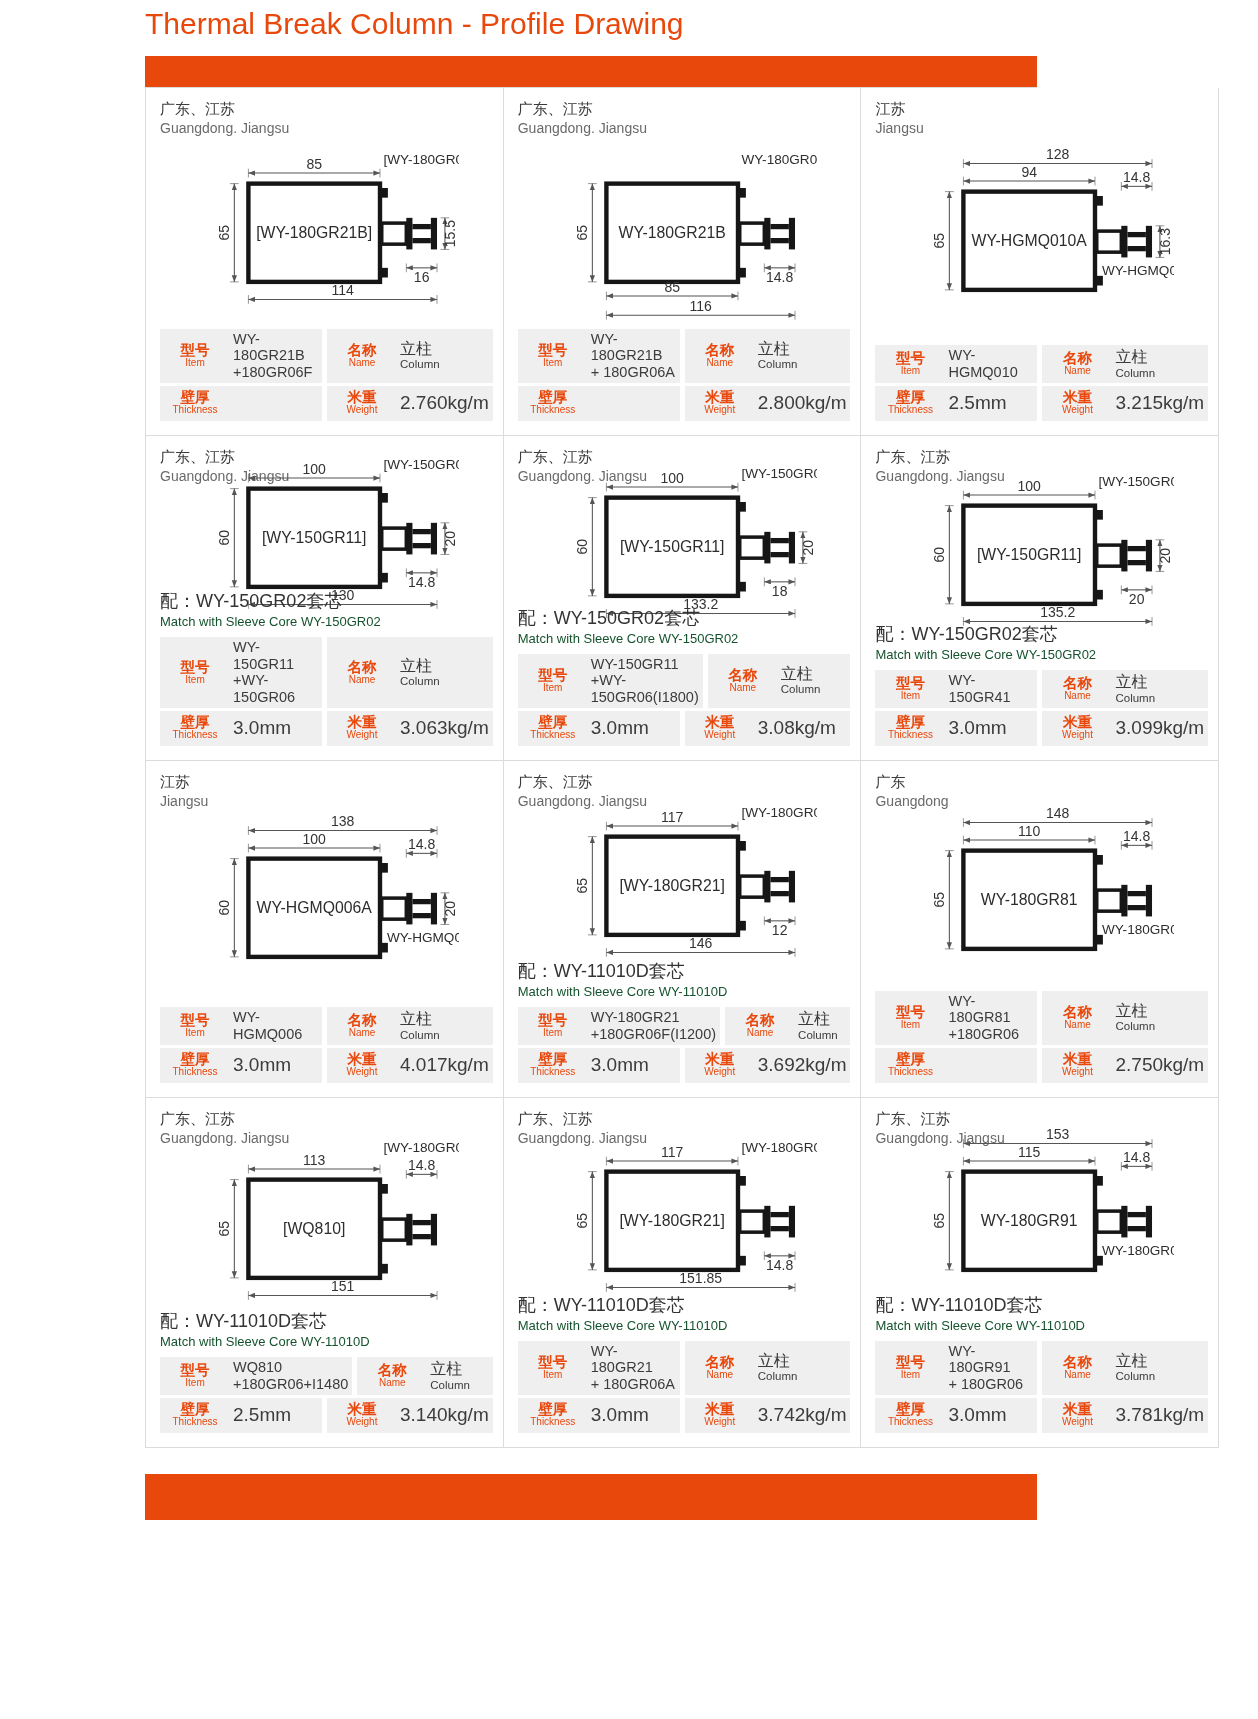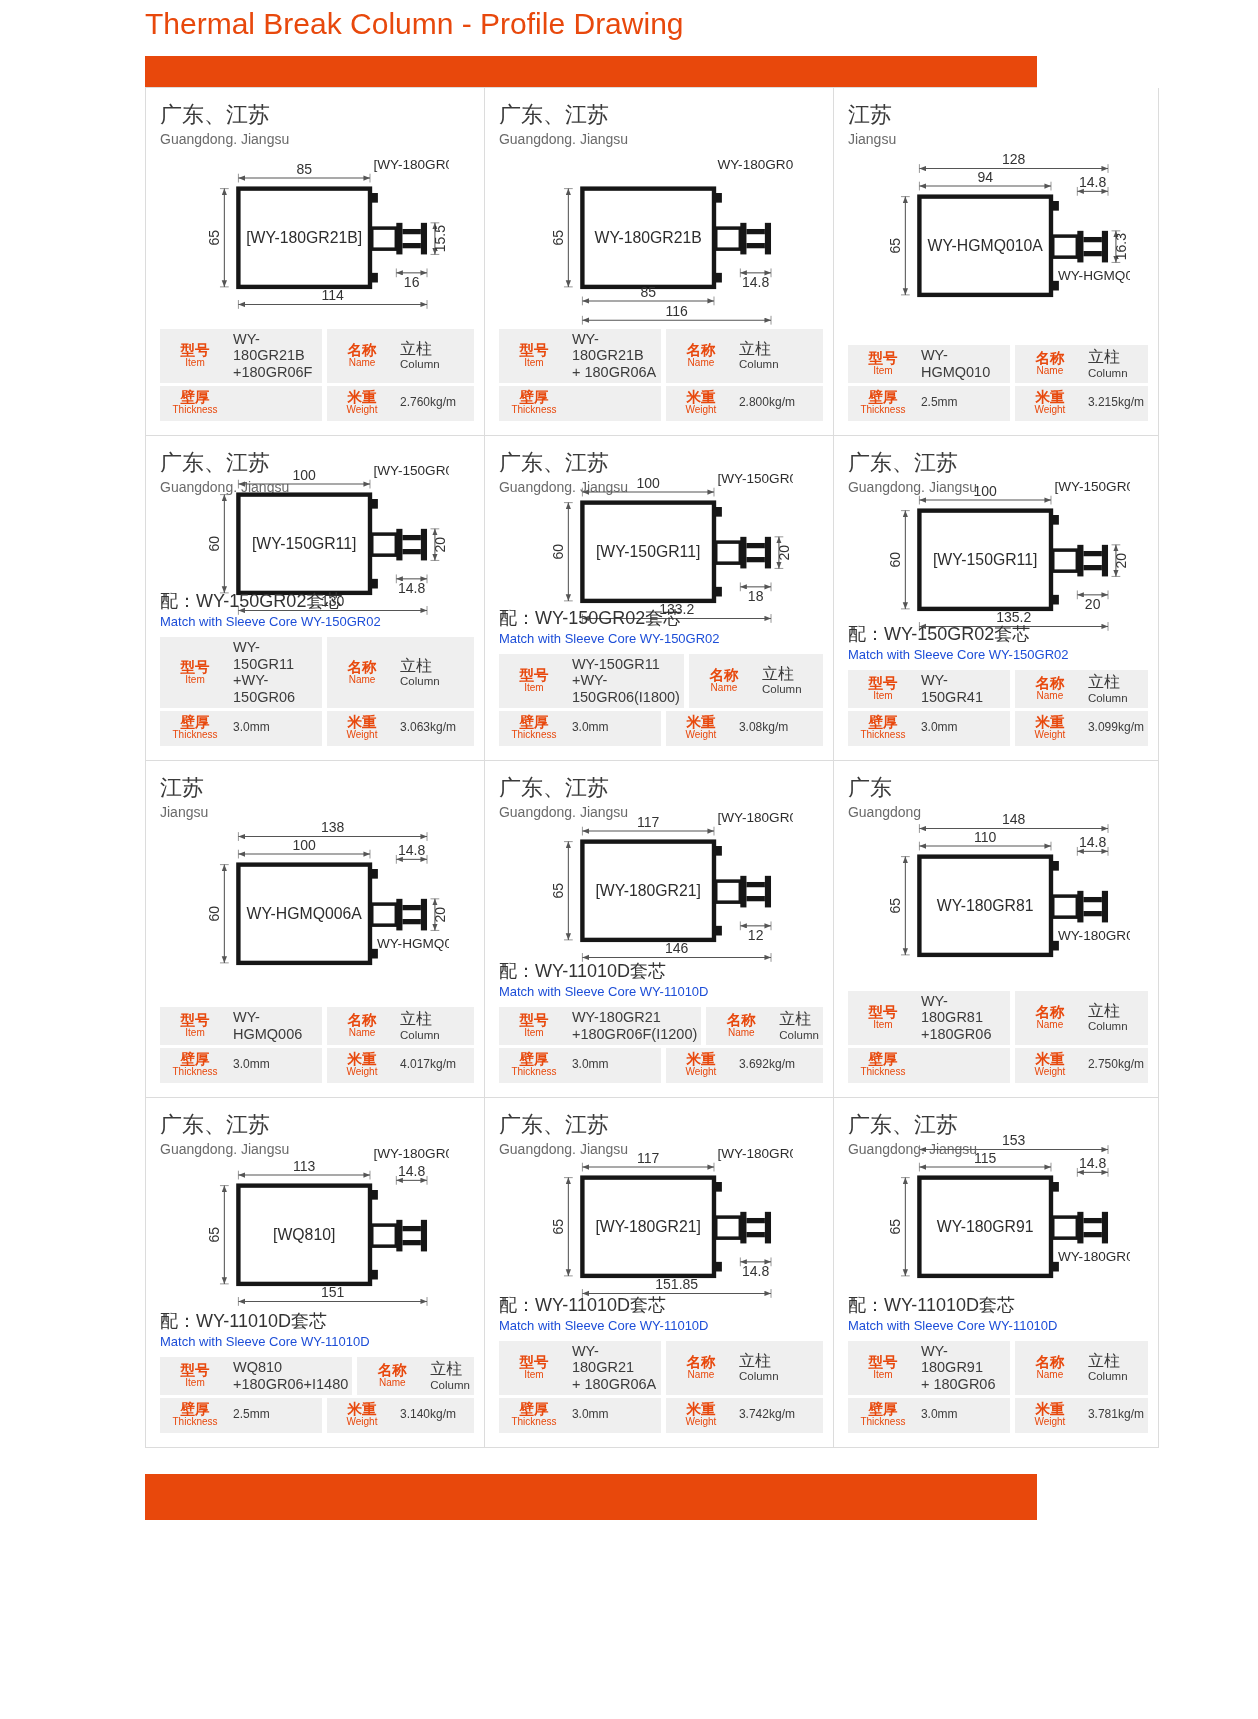--- a/index.html
+++ b/index.html
@@ -11,38 +11,38 @@
   .content { margin-left: 145px; width: 892px; }
   .title-zh { font-size: 35px; font-weight: bold; color: #3a3a3a; padding-top: 128px; line-height: 1.08; letter-spacing: 1px; }
   .title-en { font-size: 30px; color: #e8480c; margin-top: 8px; line-height: 1.05; }
   .bar-top { height: 31px; background: #e8480c; margin-top: 16px; }
   .grid {
     display: grid; grid-template-columns: 1fr 1fr 1fr;
     grid-template-rows: 348px 325px 337px 350px;
     border-left: 1px solid #dcdcdc; border-top: 1px solid #dcdcdc;
   }
   .cell { border-right: 1px solid #dcdcdc; border-bottom: 1px solid #dcdcdc; padding: 12px 10px 14px 14px; display: flex; flex-direction: column; }
-  .region-zh { font-size: 22px; color: #3a3a3a; }
+  .region-zh { font-size: 15px; color: #3a3a3a; }
   .region-en { font-size: 14px; color: #6a6a6a; margin-top: 1px; }
   .dwrap { flex: 1; display: flex; align-items: center; justify-content: center; min-height: 0; }
   svg.dwg { height: 186px; }
   .match-zh { font-size: 18px; color: #333; }
-  .match-en { font-size: 13px; color: #1d4ed8; margin: 1px 0 5px; }
+  .match-en { font-size: 13px; color: #14532d; margin: 1px 0 5px; }
   .trow { display: flex; margin-top: 3px; }
   .tg { background: #efefef; display: flex; align-items: center; min-height: 35px; padding: 2px 4px; }
   .tg-l { flex: 0 0 162px; margin-right: 5px; }
   .tg-r { flex: 1; }
   .tlabel { flex: 0 0 62px; display: flex; flex-direction: column; align-items: center; color: #e8480c; line-height: 1.05; }
   .lz { font-size: 14.5px; font-weight: bold; }
   .le { font-size: 10px; }
   .tval { margin-left: 7px; color: #3c3c3c; line-height: 1.14; display: flex; flex-direction: column; justify-content: center; }
   .tv-item span { font-size: 14.5px; display: block; }
   .nz { font-size: 16px; }
   .ne { font-size: 11.5px; }
-  .sv { font-size: 12px; }
+  .sv { font-size: 19px; }
   .bar-bottom { height: 46px; background: #e8480c; margin-top: 26px; }
   svg .dt { font-size: 16px; fill: #333; }
   svg .ml { font-size: 18px; fill: #2d2d2d; }
   svg .al { font-size: 15.5px; fill: #2d2d2d; }
 </style>
 </head>
 <body>
 
 <div class="content">
   <div class="title-en">Thermal Break Column - Profile Drawing</div>

